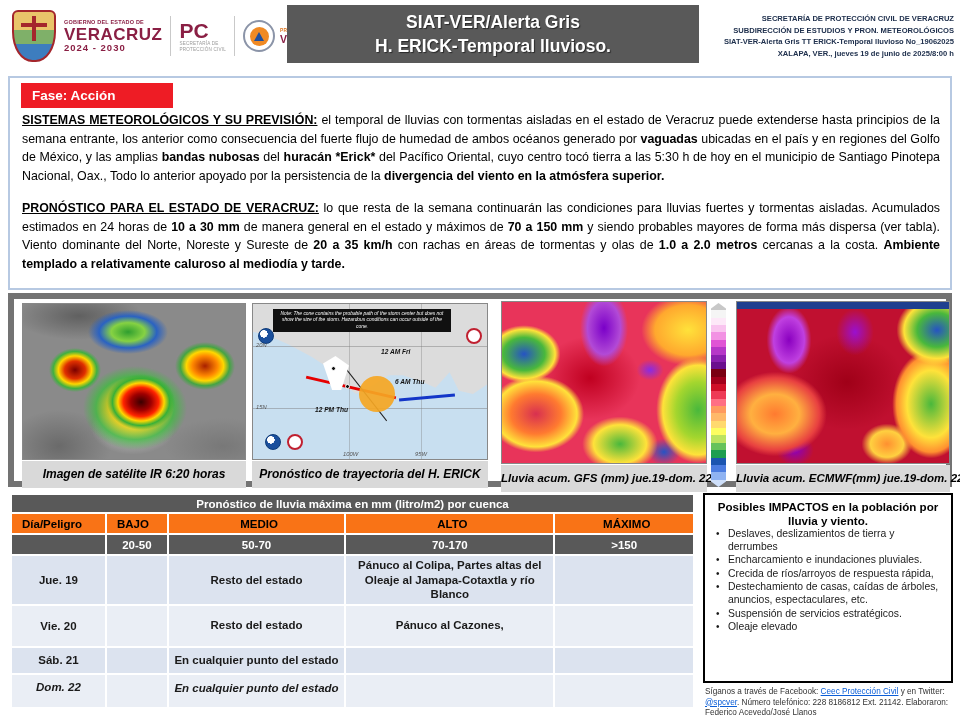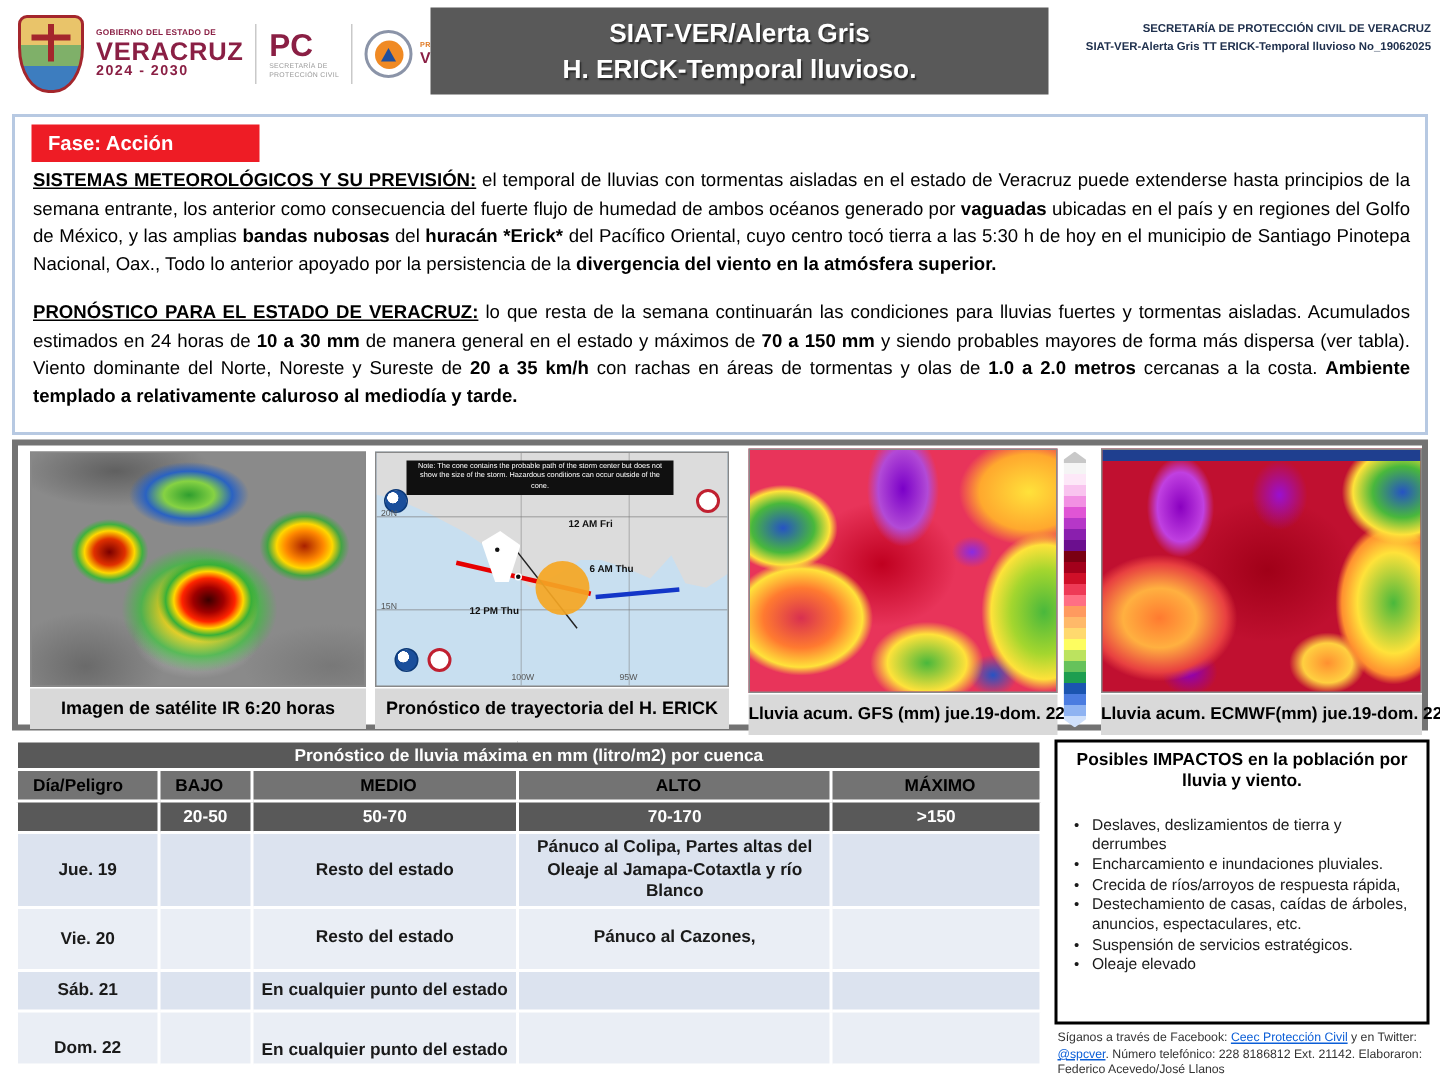--- a/index.html
+++ b/index.html
@@ -44,21 +44,21 @@
                     border:2px solid #b7c9e2; background:#fff; }
   .phase-badge { position:absolute; top:5px; left:11px; width:152px; height:25px; background:#ee1c25;
                  color:#fff; font-weight:bold; font-size:13.5px; display:flex; align-items:center;
                  padding-left:11px; }
   .bulletin-text { position:absolute; top:33px; left:12px; width:918px; font-size:12.4px;
                    line-height:18.7px; text-align:justify; }
   .bulletin-text p + p { margin-top:13px; }
 
   
   .figures-panel { position:absolute; top:293px; left:8px; width:944px; height:194px;
-                   border:4px solid #737373; background:#fff; }
+                   border:6px solid #737373; background:#fff;font-style:italic; }
   .figure { position:absolute; top:4px; }
   .fig-img { width:100%; position:relative; overflow:hidden; border:1px solid #888; }
   .fig-caption { height:27px; background:#d9d9d9; font-weight:bold; font-size:12px; text-align:center;
                  line-height:27px; margin-top:1px; white-space:nowrap; }
 
   .fig-sat { left:8px; width:224px; }
   .sat-img { height:157px; background-color:#8a8a8a;
     background-image:
       radial-gradient(ellipse 34px 28px at 118px 98px, #3a0000 0%, #a00000 30%, #ff2400 52%, #ffd700 68%, #38b038 84%, rgba(56,176,56,0) 100%),
       radial-gradient(ellipse 52px 42px at 112px 104px, rgba(255,80,0,.85) 0%, rgba(255,215,0,.8) 45%, rgba(60,190,60,.75) 75%, rgba(60,190,60,0) 100%),
@@ -136,33 +136,33 @@
       radial-gradient(ellipse 24px 20px at 58px 148px, #8a00c0, rgba(0,0,0,0) 78%),
       radial-gradient(ellipse 30px 24px at 150px 142px, #ff9030 0%, #ffd040 55%, rgba(0,0,0,0) 85%),
       radial-gradient(ellipse 72px 60px at 110px 80px, #a00018 0%, rgba(160,0,24,0) 80%);
   }
 
   
   .rain-table { position:absolute; top:493px; left:10px; width:685px; border-collapse:collapse;
                 font-size:11.5px; }
   .rain-table th, .rain-table td { border:2px solid #fff; padding:2px 5px; font-weight:bold; }
   .tbl-title th { background:#595959; color:#fff; height:19px; font-size:11.5px; }
-  .tbl-cols th { background:#737373; color:#000; height:21px; text-align:left; padding-left:10px; }
+  .tbl-cols th { background:#f97316; color:#000; height:21px; text-align:left; padding-left:10px; }
   .tbl-cols th.center { text-align:center; }
   .tbl-range td { background:#595959; color:#fff; height:21px; text-align:center; }
   .row-a td { background:#dce3ef; }
   .row-b td { background:#eaeef5; }
   .rain-table td.day { text-align:center; color:#1a1a1a; }
   .rain-table td.val { text-align:center; color:#1a1a1a; line-height:14.5px; }
-  .rt-r1 td { height:46px; } .rt-r2 td { height:42px; } .rt-r3 td { height:27px; } .rt-r4 td { height:34px; vertical-align:top; padding-top:18px; }
+  .rt-r1 td { height:46px; } .rt-r2 td { height:42px; } .rt-r3 td { height:27px; } .rt-r4 td { height:34px; vertical-align:top; padding-top:6px;font-style:italic; }
 
   
   .impacts { position:absolute; top:493px; left:703px; width:250px; height:190px; background:#fff;
              border:2px solid #000; padding:5px 9px 0 9px; }
-  .impacts-title { font-weight:bold; font-size:11.6px; text-align:center; line-height:14px; margin-bottom:17px; }
+  .impacts-title { font-weight:bold; font-size:11.6px; text-align:center; line-height:14px; margin-bottom:0; }
   .impacts ul { list-style:none; }
   .impacts li { font-size:10.4px; line-height:12.6px; padding-left:14px; position:relative; margin-bottom:1px; color:#1a1a1a; }
   .impacts li:before { content:"•"; position:absolute; left:2px; top:0; font-size:10px; }
 
   
   .footer { position:absolute; top:687px; left:705px; width:252px; font-size:8.2px; line-height:10.6px; color:#333; }
   .footer .link { color:#0b5ed7; text-decoration:underline; cursor:pointer; }
 </style>
 </head>
 <body>
@@ -195,21 +195,23 @@
       </div>
     </div>
 
     <div class="title-banner">
       <div>SIAT-VER/Alerta Gris</div>
       <div>H. ERICK-Temporal lluvioso.</div>
     </div>
 
     <div class="header-right">
       <div>SECRETARÍA  DE PROTECCIÓN CIVIL DE VERACRUZ</div>
+      <div>SUBDIRECCIÓN DE ESTUDIOS Y  PRON. METEOROLÓGICOS</div>
       <div>SIAT-VER-Alerta Gris TT ERICK-Temporal lluvioso No_19062025</div>
+      <div>XALAPA, VER., jueves 19 de junio de 2025/8:00  h</div>
     </div>
   </div>
 
   <div class="bulletin-panel">
     <div class="phase-badge">Fase: Acción</div>
     <div class="bulletin-text">
       <p><span style="font-weight: 700; text-decoration: underline;">SISTEMAS METEOROLÓGICOS Y SU PREVISIÓN:</span><span> el temporal de lluvias con tormentas aisladas en el estado de Veracruz puede extenderse hasta principios de la semana entrante, los anterior como consecuencia del fuerte flujo de humedad de ambos océanos generado por </span><span style="font-weight: 700;">vaguadas</span><span> ubicadas en el país y en regiones del Golfo de México, y las amplias </span><span style="font-weight: 700;">bandas nubosas</span><span> del </span><span style="font-weight: 700;">huracán *Erick*</span><span> del Pacífico Oriental, cuyo centro tocó tierra a las 5:30 h de hoy en el municipio de Santiago Pinotepa Nacional, Oax., Todo lo anterior apoyado por la persistencia de la </span><span style="font-weight: 700;">divergencia del viento en la atmósfera superior.</span></p>
       <p><span style="font-weight: 700; text-decoration: underline;">PRONÓSTICO PARA EL ESTADO DE VERACRUZ:</span><span> lo que resta de la semana continuarán las condiciones para lluvias fuertes y tormentas aisladas. Acumulados estimados en 24 horas de </span><span style="font-weight: 700;">10 a 30 mm</span><span> de manera general en el estado y máximos de </span><span style="font-weight: 700;">70 a 150 mm</span><span> y siendo probables mayores de forma más dispersa (ver tabla). Viento dominante del Norte, Noreste y Sureste de </span><span style="font-weight: 700;">20 a 35 km/h</span><span> con rachas en áreas de tormentas y olas de </span><span style="font-weight: 700;">1.0 a 2.0 metros</span><span> cercanas a la costa. </span><span style="font-weight: 700;">Ambiente templado  a relativamente  caluroso  al mediodía  y tarde.</span></p>
     </div>
   </div>

